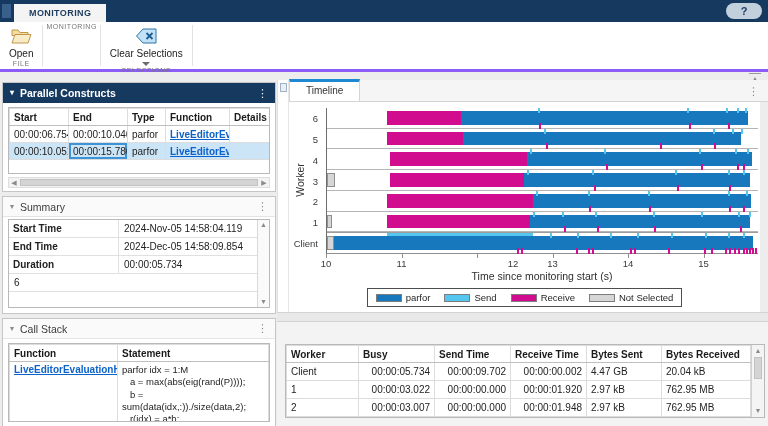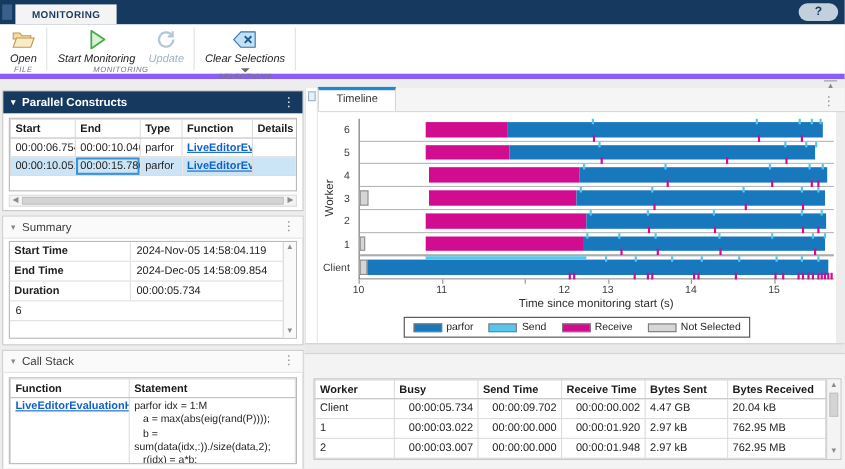--- a/index.html
+++ b/index.html
@@ -10,21 +10,21 @@
   }
   
   .titlebar { height:22px; background:#16395F; display:flex; align-items:flex-end; position:relative; }
   .qab { width:9px; height:14px; background:#39608A; margin:4px 3px 4px 2px; align-self:center; }
   .title-tab { background:#F4F4F4; color:#1B3A5E; font-weight:bold; font-size:9px; letter-spacing:.4px;
     padding:4px 15px 3px; height:18px; }
   .help-btn { position:absolute; right:6px; top:3px; width:36px; height:16px; background:#C2D0DD;
     border-radius:8px; display:flex; align-items:center; justify-content:center; color:#17395E;
     font-weight:bold; font-size:11px; }
   
-  .ribbon { height:50px; background:#FFF; border-bottom:5px solid #8b5cf6; display:flex;font-style:italic; }
+  .ribbon { height:50px; background:#FFF; border-bottom:3px solid #8b5cf6; display:flex; }
   .rgroup { display:flex; flex-direction:column; padding:0 3px; }
   .rbuttons { display:flex; flex:1; align-items:stretch; }
   .rbtn { display:flex; flex-direction:column; align-items:center; justify-content:flex-start;
     padding:3px 6px 0; gap:1px; font-size:10px; color:#212121; white-space:nowrap; }
   .rbtn .icn { height:22px; display:flex; align-items:center; }
   .rbtn.disabled { color:#9FB4C2; }
   .rgroup-label { text-align:center; font-size:7px; color:#767676; letter-spacing:.5px; padding:1px 0 3px; }
   .rsep { width:1px; background:#E2E2E2; margin:3px 0; }
   .caret-down { width:0; height:0; border-left:4px solid transparent; border-right:4px solid transparent;
     border-top:4px solid #6B6B6B; margin-top:2px; }
@@ -138,39 +138,20 @@
               <path d="M1 15 L4 6.5 h16 L17 15 z" fill="#F8ECC6" stroke="#C2964A"></path>
             </svg>
         </span>
         <span>Open</span>
       </div>
     </div>
     <div class="rgroup-label">FILE</div>
   </div>
   <div class="rsep"></div>
   <div class="rgroup">
-    <div class="rbuttons">
-      <div class="rbtn">
-        <span class="icn">
-          <svg width="20" height="20" viewBox="0 0 20 20">
-              <path d="M5 2 L17 10 L5 18 Z" fill="#D9F2D4" stroke="#47A94C" stroke-width="1.6" stroke-linejoin="round"></path>
-            </svg>
-        </span>
-        <span>Start Monitoring</span>
-      </div>
-      <div class="rbtn disabled">
-        <span class="icn">
-          <svg width="20" height="20" viewBox="0 0 20 20" fill="none" stroke="#B3C8D6" stroke-width="2">
-              <path d="M15.5 6.5 A6.5 6.5 0 1 0 16.5 10"></path>
-              <path d="M16 2.5 v4.5 h-4.5"></path>
-            </svg>
-        </span>
-        <span>Update</span>
-      </div>
-    </div>
     <div class="rgroup-label">MONITORING</div>
   </div>
   <div class="rsep"></div>
   <div class="rgroup">
     <div class="rbuttons">
       <div class="rbtn">
         <span class="icn">
           <svg width="23" height="16" viewBox="0 0 23 16">
               <path d="M8 1 h13 v14 H8 L1.5 8 Z" fill="#C3E1F6" stroke="#2E74A8" stroke-linejoin="round"></path>
               <path d="M11.5 5 l6 6 M17.5 5 l-6 6" stroke="#1B5E93" stroke-width="1.8"></path>

